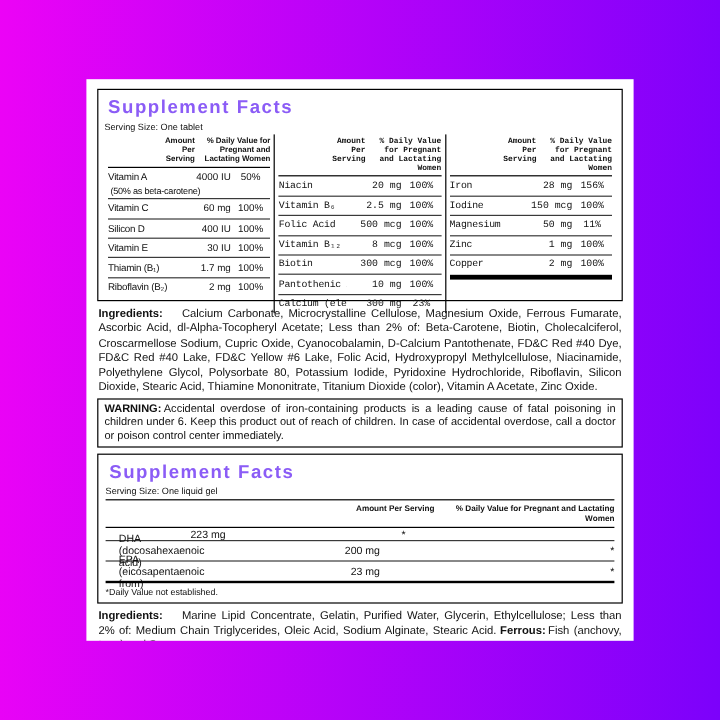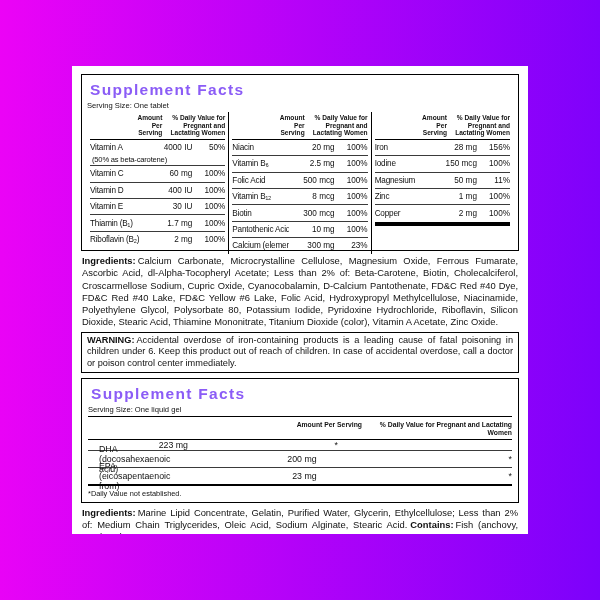--- a/index.html
+++ b/index.html
@@ -15,36 +15,36 @@
     background:#ffffff;box-sizing:border-box;padding:8px 9px;overflow:hidden;
   }
   
   .sf1{border:1.6px solid #000;height:177px;box-sizing:border-box;
        display:flex;flex-direction:column;padding:3px 5px 0;}
   .sf-title{font-size:15.5px;font-weight:bold;letter-spacing:1.3px;margin:3px;line-height:17px;color:#8b5cf6;}
   .sf-serving{font-size:7.6px;line-height:9px;margin:0 0 2px;}
   .bar{height:4.5px;background:#000;}
   .cols{display:flex;flex:1;}
   .col{flex:1;padding:0 3px;display:flex;flex-direction:column;min-width:0;}
-  .col + .col{border-left:1.4px solid #000;}
+  .col + .col{border-left:1.4px solid #000;font-family:Liberation Mono, monospace;}
   .chead{display:flex;justify-content:flex-end;gap:5px;text-align:right;
          font-weight:bold;font-size:6.6px;line-height:7.6px;
          padding:2px 0 2px;border-bottom:1px solid #000;}
   .h-amt{width:36px;}
   .h-dv{width:58px;}
   .row{display:flex;align-items:center;height:15.4px;font-size:8.2px;}
   .bt{border-top:1px solid #3a3a3a;}
   .rn{flex:1;white-space:nowrap;letter-spacing:-0.2px;overflow:hidden;}
   .ra{width:46px;text-align:right;white-space:nowrap;}
-  .rd{width:33px;text-align:right;}
+  .rd{width:33px;text-align:center;}
   .rnote{font-size:7.6px;line-height:10px;height:10px;padding-left:2px;letter-spacing:-0.2px;}
   .endbar{height:4px;background:#000;margin-top:1px;}
   
   .ing{font-size:9.4px;line-height:12.3px;text-align:justify;margin:4px 1px 0;}
-  .ing b{padding-right:2px;}
+  .ing b{padding-right:16px;}
   .ing .contains-lbl{padding:0 2px 0 3px;}
   
   .warn{border:1.2px solid #000;margin-top:3px;padding:2px 5px;
         font-size:9.2px;line-height:11.6px;text-align:justify;}
   .warn b{padding-right:2px;}
   
   .sf2{border:1.6px solid #000;margin-top:5px;height:125px;box-sizing:border-box;
        padding:3px 6px 2px;display:flex;flex-direction:column;}
   .p2head{display:flex;font-size:6.8px;font-weight:bold;text-align:right;
           line-height:8px;padding:4px 0 2px;border-bottom:1px solid #000;}
@@ -82,21 +82,21 @@
             <span class="ra">4000 IU</span>
             <span class="rd">50%</span>
           </div>
           <div class="rnote">(50% as beta-carotene)</div>
           <div class="row bt">
             <span class="rn">Vitamin C</span>
             <span class="ra">60 mg</span>
             <span class="rd">100%</span>
           </div>
           <div class="row bt">
-            <span class="rn">Vitamin D</span>
+            <span class="rn">Silicon D</span>
             <span class="ra">400 IU</span>
             <span class="rd">100%</span>
           </div>
           <div class="row bt">
             <span class="rn">Vitamin E</span>
             <span class="ra">30 IU</span>
             <span class="rd">100%</span>
           </div>
           <div class="row bt">
             <span class="rn">Thiamin (B₁)</span>
@@ -212,16 +212,16 @@
       </div>
       <div class="p2row bt">
         <span class="p2n ind">EPA (eicosapentaenoic from)</span>
         <span class="p2a">23 mg</span>
         <span class="p2d">*</span>
       </div>
       <div class="p2bar"></div>
       <div class="p2foot">*Daily Value not established.</div>
     </section>
 
-    <p class="ing"><b>Ingredients:</b><span>Marine Lipid Concentrate, Gelatin, Purified Water, Glycerin, Ethylcellulose; Less than 2% of: Medium Chain Triglycerides, Oleic Acid, Sodium Alginate, Stearic Acid.</span><b class="contains-lbl">Contains:</b><span>Fish (anchovy, tuna) and Soy.</span></p>
+    <p class="ing"><b>Ingredients:</b><span>Marine Lipid Concentrate, Gelatin, Purified Water, Glycerin, Ethylcellulose; Less than 2% of: Medium Chain Triglycerides, Oleic Acid, Sodium Alginate, Stearic Acid.</span><b class="contains-lbl">Ferrous:</b><span>Fish (anchovy, tuna) and Soy.</span></p>
 
   </div>
 </div>
 
 </body></html>

